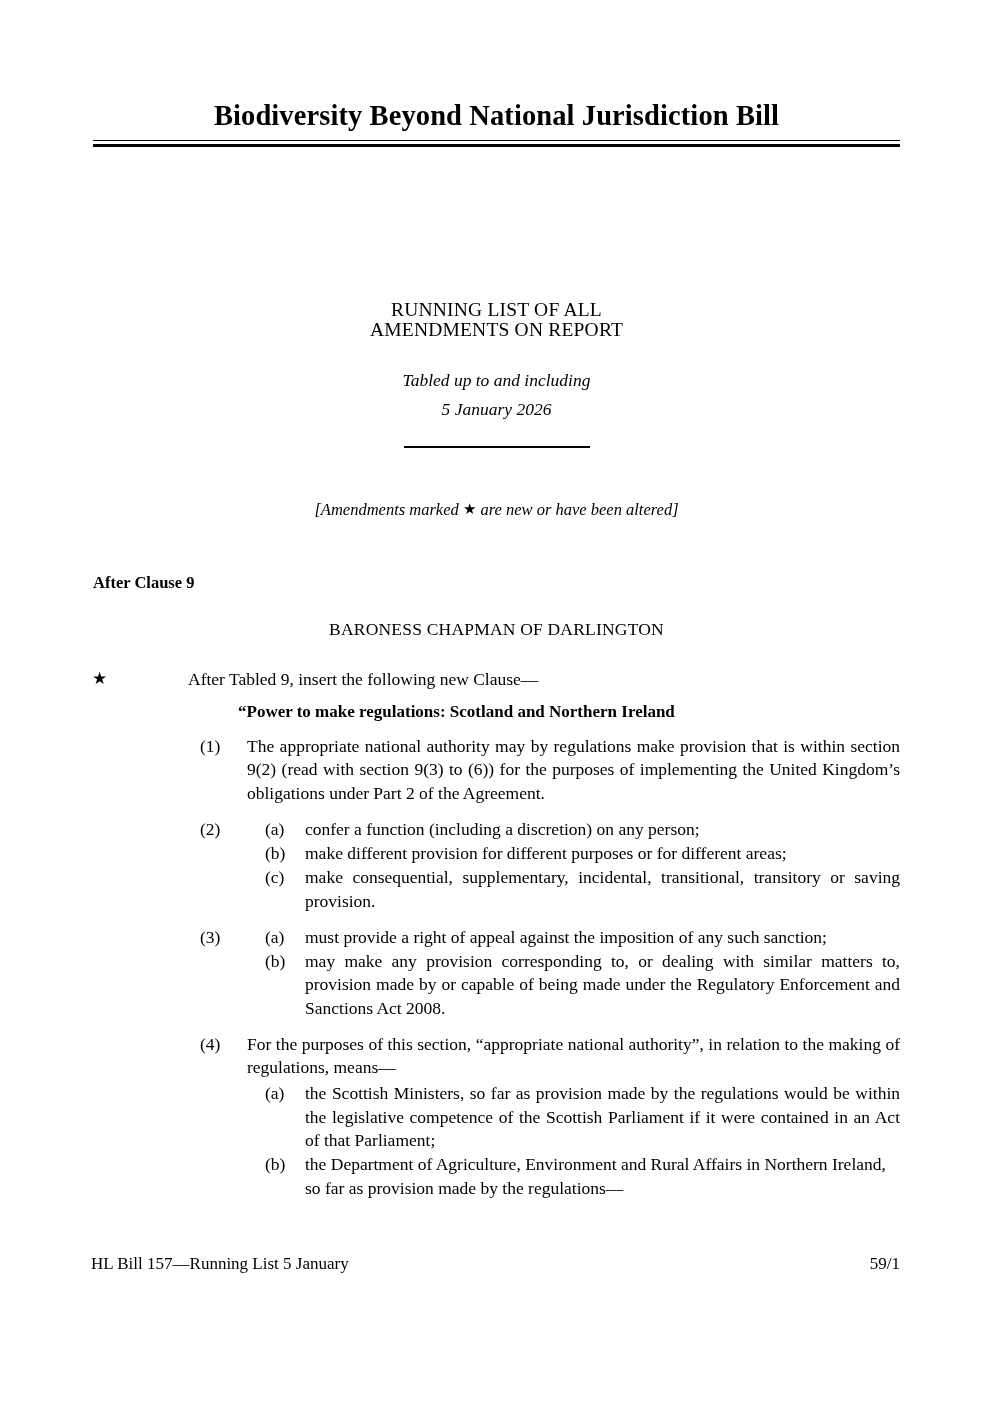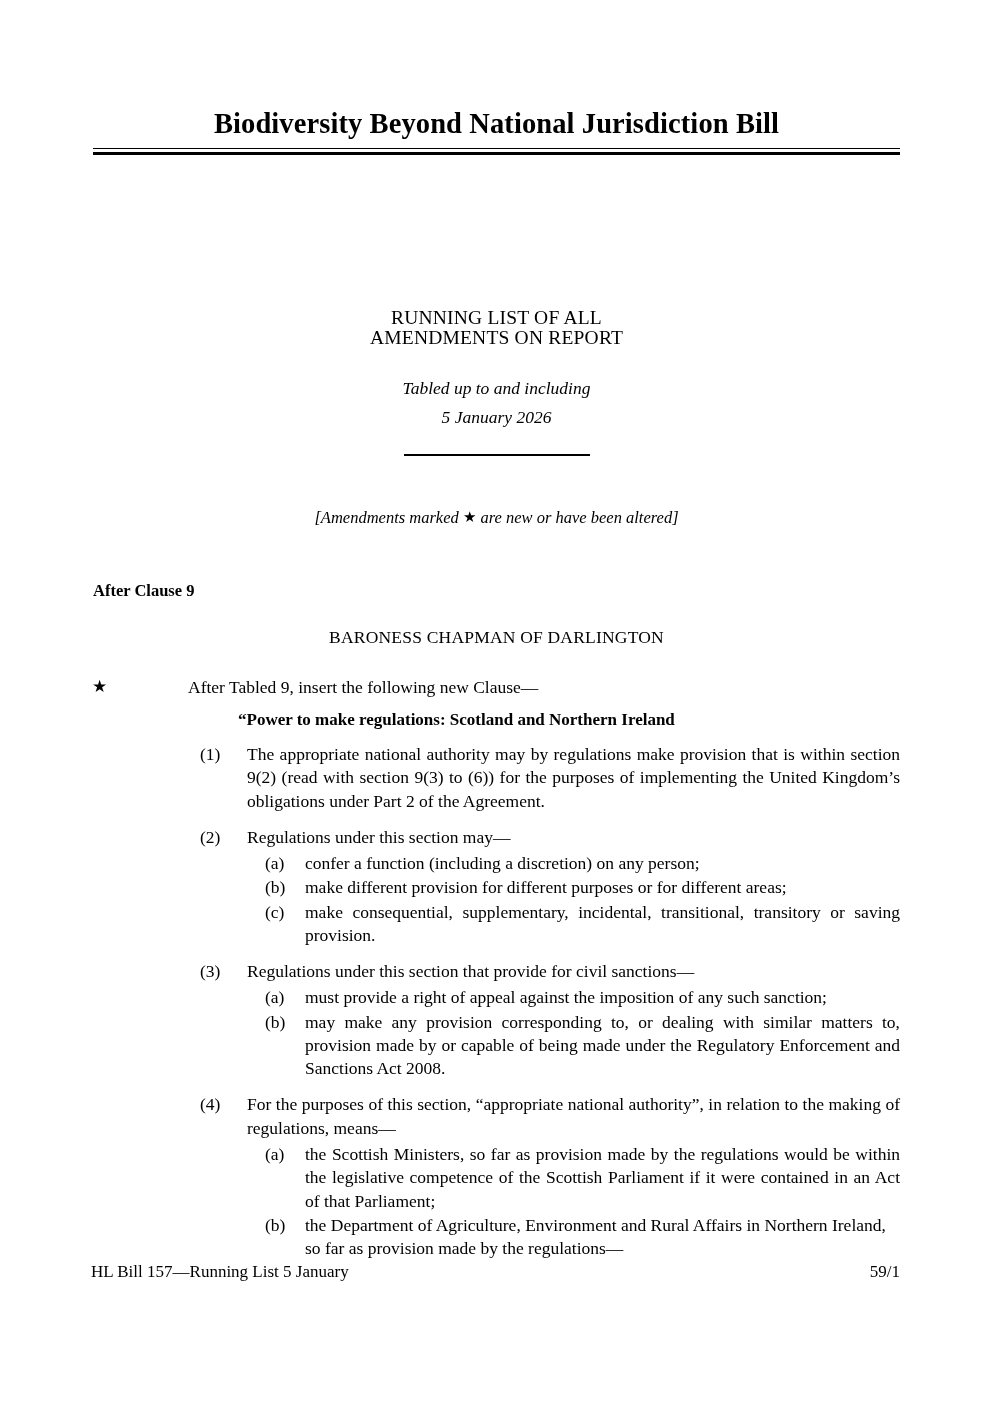--- a/index.html
+++ b/index.html
@@ -11,21 +11,21 @@
     width: 991px;
     height: 1401px;
     position: relative;
     font-family: "Liberation Serif", "DejaVu Serif", serif;
     color: #000000;
     overflow: hidden;
   }
 
   .page {
     position: absolute;
-    left: 0; top: 8px;
+    left: 0; top: 0;
     width: 991px;
     height: 1382px;
     border-radius: 12px;
   }
 
   
   .masthead {
     position: absolute;
     left: 93px;
     top: 100px;
@@ -262,40 +262,38 @@
 
   <div class="subsections">
 
     <div class="subsec">
       <div class="subsec-num">(1)</div>
       <div class="subsec-body">The appropriate national authority may by regulations make provision that is within section 9(2) (read with section 9(3) to (6)) for the purposes of implementing the United Kingdom’s obligations under Part 2 of the Agreement.</div>
     </div>
 
     <div class="subsec">
       <div class="subsec-num">(2)</div>
-      <div class="subsec-body nojust">Regulations under this section may—</div>
       <div class="items">
         <div class="item">
           <div class="item-label">(a)</div>
           <div class="item-text nojust">confer a function (including a discretion) on any person;</div>
         </div>
         <div class="item">
           <div class="item-label">(b)</div>
           <div class="item-text nojust">make different provision for different purposes or for different areas;</div>
         </div>
         <div class="item">
           <div class="item-label">(c)</div>
           <div class="item-text">make consequential, supplementary, incidental, transitional, transitory or saving provision.</div>
         </div>
       </div>
     </div>
 
     <div class="subsec">
       <div class="subsec-num">(3)</div>
-      <div class="subsec-body nojust">Regulations under this section that provide for civil sanctions—</div>
       <div class="items">
         <div class="item">
           <div class="item-label">(a)</div>
           <div class="item-text nojust">must provide a right of appeal against the imposition of any such sanction;</div>
         </div>
         <div class="item">
           <div class="item-label">(b)</div>
           <div class="item-text">may make any provision corresponding to, or dealing with similar matters to, provision made by or capable of being made under the Regulatory Enforcement and Sanctions Act 2008.</div>
         </div>
       </div>

